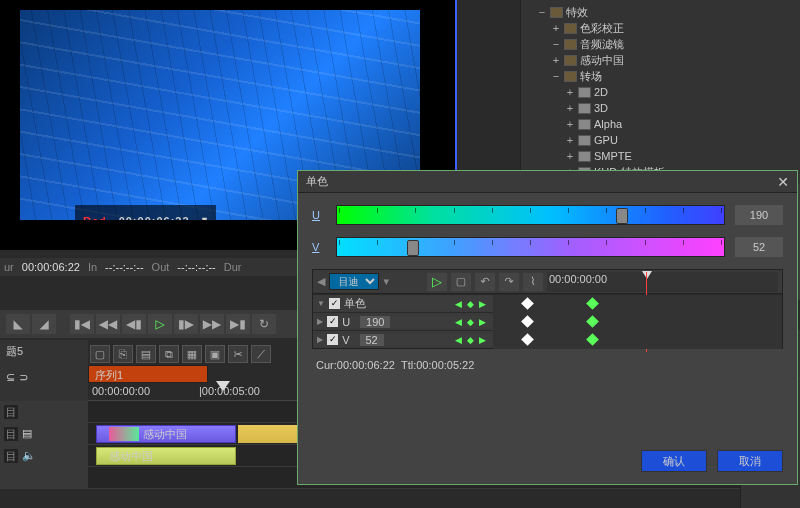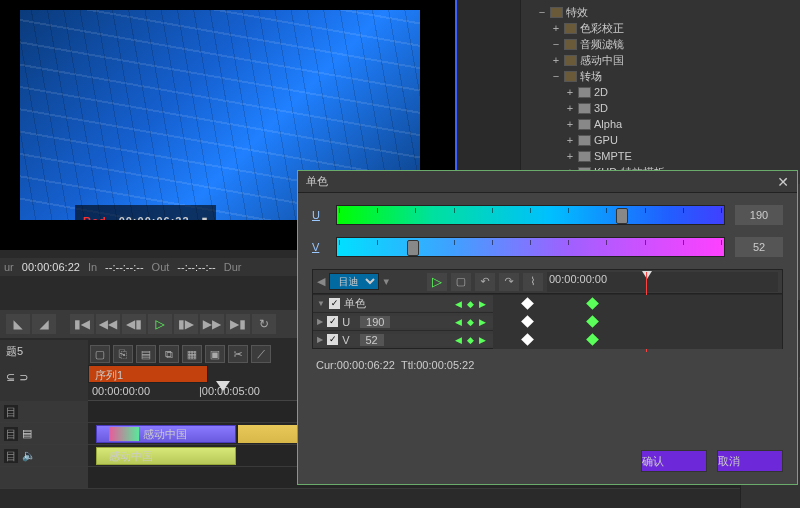--- a/index.html
+++ b/index.html
@@ -69,21 +69,21 @@
 .kfrh .tri{color:#888;font-size:8px}
 .kfrh .cb{width:11px;height:11px;background:#ddd;color:#000;text-align:center;line-height:10px;font-size:9px}
 .kfnav{display:flex;gap:2px;margin-left:auto}
 .kfnav i{width:10px;height:10px;font-style:normal;color:#5aff5a;font-size:9px;cursor:pointer}
 .kfrc{flex:1;position:relative;background:#333;height:18px}
 .kf{position:absolute;top:4px;width:9px;height:9px;transform:rotate(45deg)}
 .kf.w{background:#fff}.kf.g{background:#5aff5a}
 .kfcur{margin-top:10px;font:10px monospace;color:#888;padding:0 4px}
 
 .dlgbtns{position:absolute;right:14px;bottom:12px;display:flex;gap:10px}
-.dbtn{width:66px;height:22px;background:#6d28d9;border:1px solid #333;line-height:20px;cursor:pointer}
+.dbtn{width:66px;height:22px;background:#1d4ed8;border:1px solid #333;text-align:center;line-height:20px;cursor:pointer}
 .rpanel{position:absolute;right:0;top:330px;width:60px;height:178px;background:#333;border-left:1px solid #222;padding:4px}
 .rpanel .rc{width:18px;height:18px;border-radius:50%;background:conic-gradient(#f00,#ff0,#0f0,#0ff,#00f,#f0f,#f00);margin:6px 2px;display:inline-block}
 .rpanel .rr{font:9px monospace;color:#777;margin-top:8px}
 </style>
 </head>
 <body>
 
 <div class="preview">
   <div class="preview-img">
     <div class="rec">

